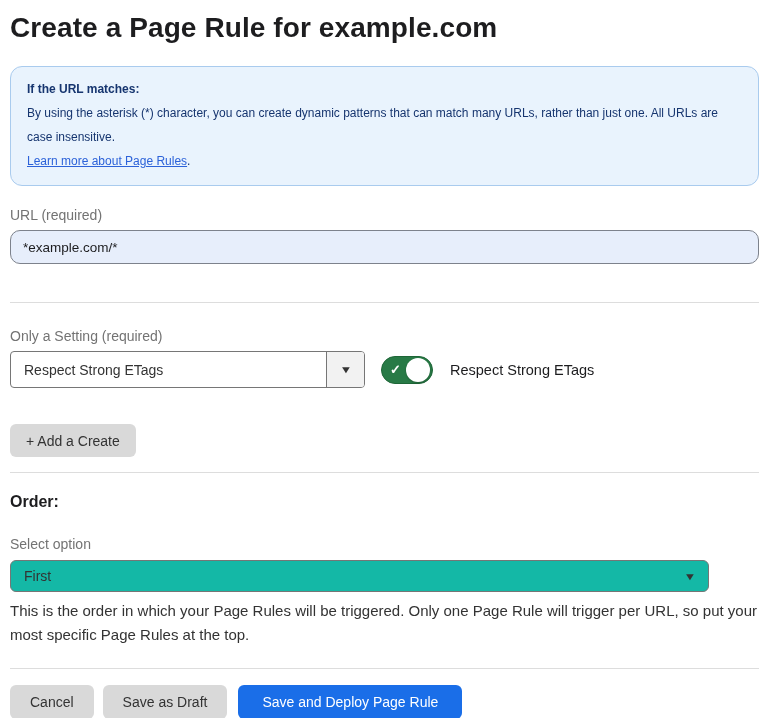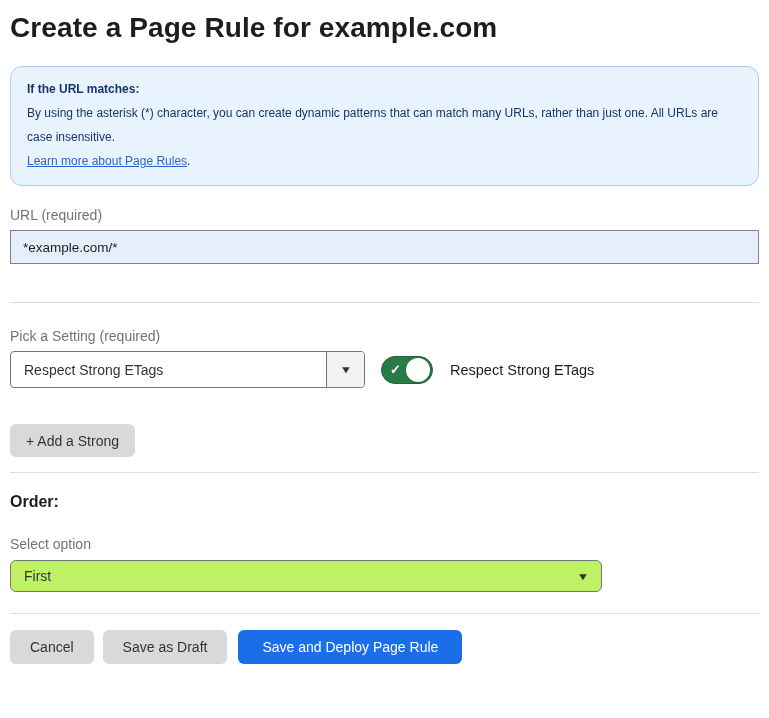--- a/index.html
+++ b/index.html
@@ -37,21 +37,21 @@
     font-size: 14px;
     color: #737373;
   }
 
   .url-input {
     margin-top: 7px;
     width: 749px;
     height: 34px;
     background: var(--input-bg, #e7eefb);
     border: 1px solid #7d828c;
-    border-radius: 0;
+    border-radius: 10px;
     padding: 0 12px;
     font-size: 13.5px;
     color: #1d1d1f;
     font-family: "Liberation Sans", sans-serif;
     outline: none;
   }
 
   .divider {
     border: none;
     border-top: 1px solid #ddd;
@@ -160,25 +160,25 @@
   .add-setting-btn {
     margin-top: 36px;
     height: 33px;
     padding: 0 16px;
   }
 
   .order-picker-label { margin-top: 25px; }
 
   .order-select {
     margin-top: 8px;
-    width: 592px;
+    width: 699px;
     height: 32px;
     border: 1px solid #767676;
     border-radius: 6px;
-    background: #bef264;
+    background: #14b8a6;
     display: flex;
     align-items: center;
     justify-content: space-between;
     padding: 0 13px;
     font-size: 14px;
     color: #333;
     cursor: pointer;
   }
 
   .help-text {
@@ -214,49 +214,50 @@
     <div class="info-body">By using the asterisk (*) character, you can create dynamic patterns that can match many URLs, rather than just one. All URLs are case insensitive.</div>
     <div><a class="info-link">Learn more about Page Rules</a><span>.</span></div>
   </div>
 
   <div class="field-label">URL (required)</div>
   <input class="url-input" type="text" value="*example.com/*" style="">
 
   <hr class="divider divider-1">
 
 
-  <div class="field-label picker-label">Pick a Setting (required)</div>
+  <div class="field-label picker-label">Only a Setting (required)</div>
 
   <div class="setting-row">
     <div class="select-control">
       <div class="select-value">Respect Strong ETags</div>
       <div class="select-arrow-box">
         <span class="arrow-glyph">▼</span>
       </div>
     </div>
     <div class="toggle">
       <span class="toggle-check">✓</span>
       <span class="toggle-knob"></span>
     </div>
     <div class="toggle-text">Respect Strong ETags</div>
   </div>
 
-  <button class="btn btn-gray add-setting-btn">+ Add a Strong</button>
+  <button class="btn btn-gray add-setting-btn">+ Add a Create</button>
 
   <hr class="divider divider-2">
 
   <div class="section-heading">Order:</div>
 
   <div class="field-label order-picker-label">Select option</div>
 
   <div class="order-select">
     <span>First</span>
     <span class="arrow-glyph">▼</span>
   </div>
 
+  <div class="help-text">This is the order in which your Page Rules will be triggered. Only one Page Rule will trigger per URL, so put your most specific Page Rules at the top.</div>
 
   <hr class="divider divider-3">
 
   <div class="footer-row">
     <button class="btn btn-gray">Cancel</button>
     <button class="btn btn-gray">Save as Draft</button>
     <button class="btn btn-blue">Save and Deploy Page Rule</button>
   </div>
 
 </div>

